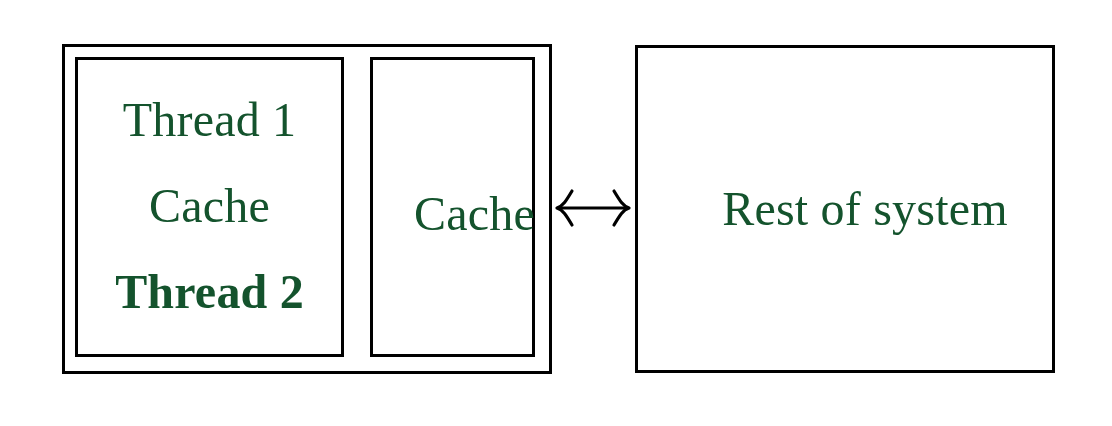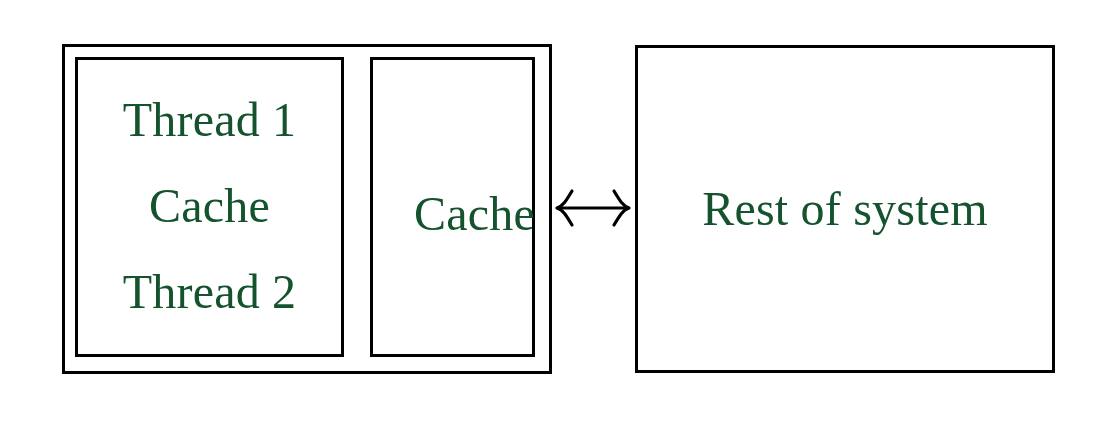--- a/index.html
+++ b/index.html
@@ -74,32 +74,33 @@
     line-height: 1;
     color: #14532d;
     letter-spacing: 0.2px;
   }
   .core-label {
     left: 75px;
     width: 269px;
   }
   #label-thread1 { top: 96px; }
   #label-core    { top: 182px; }
-  #label-thread2 { top: 268px; }
+  #label-thread2 { top: 268px; font-weight: bold; }
 
   #label-cache {
     left: 392px;
     top: 190px;
     width: 165px;
   }
 
   #label-rest {
     left: 635px;
     top: 185px;
     width: 420px;
+    padding-left: 20px;
   }
 
   
   #link-arrow {
     position: absolute;
     left: 552px;
     top: 183px;
     width: 82px;
     height: 50px;
   }

